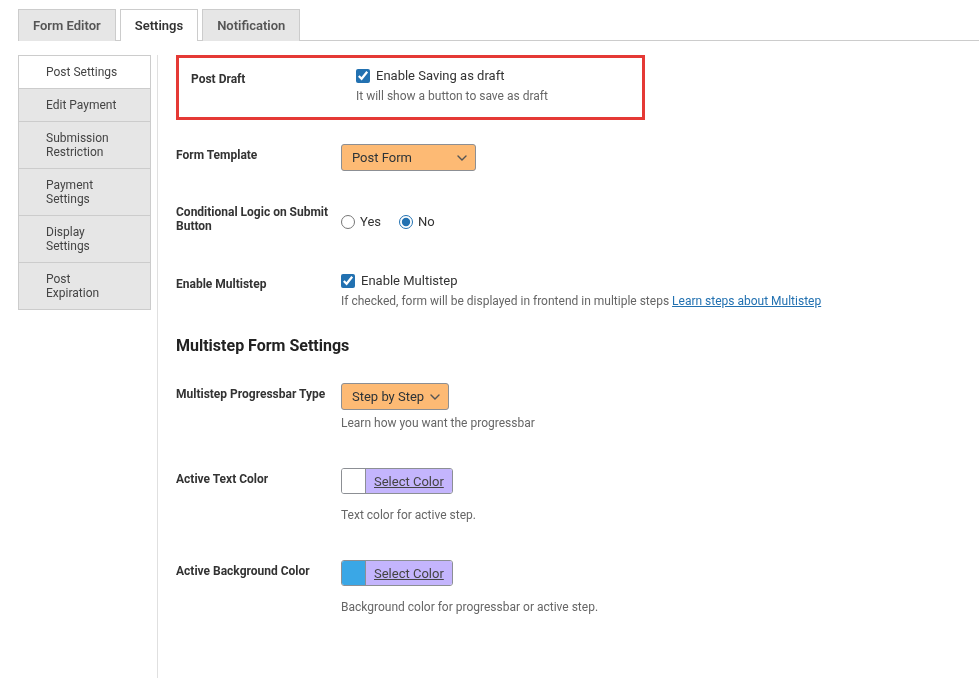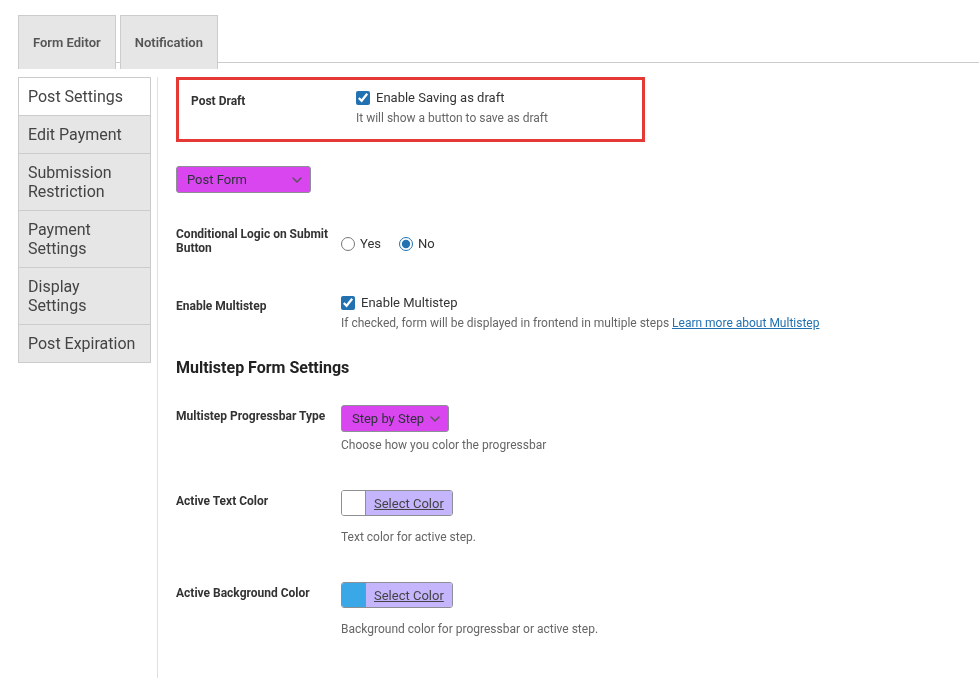--- a/index.html
+++ b/index.html
@@ -1,28 +1,28 @@
 <!DOCTYPE html>
 <html><head>
   <meta charset="utf-8">
   <style>
     * { box-sizing: border-box; margin: 0; padding: 0; }
     body { font-family: -apple-system, BlinkMacSystemFont, "Segoe UI", Roboto, sans-serif; font-size: 13px; color: #444; background: #fff; width: 979px; }
     
     
     .top-tabs { margin: 8px 0 0 18px; border-bottom: 1px solid #ccc; display: flex; gap: 0; }
-    .top-tab { background: #e6e6e6; border: 1px solid #ccc; border-bottom: none; padding: 19px 14px; color: #555; font-weight: 600; margin-right: 4px; cursor: pointer; position: relative; top: 7px; }
+    .top-tab { background: #e6e6e6; border: 1px solid #ccc; border-bottom: none; padding: 8px 14px; color: #555; font-weight: 600; margin-right: 4px; cursor: pointer; position: relative; top: 1px; }
     .top-tab.active { background: #fff; color: #333; }
     
     
     .wrap { display: flex; margin: 14px 18px 0 18px; }
     
     
     .sidebar { width: 133px; flex: none; }
-    .side-item { border: 1px solid #ccc; background: #e6e6e6; padding: 9px 9px; font-size: 16px; color: #444; cursor: pointer; }
+    .side-item { border: 1px solid #ccc; background: #e6e6e6; padding: 9px 27px; font-size: 12px; color: #444; cursor: pointer; }
     .side-item + .side-item { border-top: none; }
     .side-item.active { background: #fff; font-weight: 400; }
     
     
     .content { flex: 1; padding: 0 0 20px 18px; border-left: 1px solid #e0e0e0; margin-left: 6px; min-height: 616px; }
     
     .field-row { display: flex; align-items: flex-start; padding: 10px 0; }
     .field-label { width: 165px; flex: none; font-weight: 700; font-size: 12px; color: #333; padding-top: 4px; }
     .field-body { flex: 1; }
     .help { color: #666; font-size: 12px; margin-top: 6px; }
@@ -30,21 +30,21 @@
     
     .highlight { border: 3px solid #e53935; padding: 10px 12px 14px 12px; margin-right: 316px; }
     .highlight .field-row { padding: 0; }
     
     
     .chk-line { display: flex; align-items: center; gap: 6px; color: #333; }
     .chk { width: 14px; height: 14px; accent-color: #2271b1; margin: 0; }
     .chk-label { font-size: 13px; color: #333; }
     
     
-    .select-mimic { border: 1px solid #8c8f94; border-radius: 3px; padding: 5px 24px 5px 10px; font-size: 13px; color: #2c3338; background: #d946ef; position: relative; display: inline-block; min-width: 135px; cursor: pointer; }
+    .select-mimic { border: 1px solid #8c8f94; border-radius: 3px; padding: 5px 24px 5px 10px; font-size: 13px; color: #2c3338; background: #fdba74; position: relative; display: inline-block; min-width: 135px; cursor: pointer; }
     .select-caret { position: absolute; right: 8px; top: 50%; transform: translateY(-50%); }
     .select-caret svg { display: block; }
     
     
     .radio-group { display: flex; align-items: center; gap: 18px; margin-top: 9px; }
     .radio-group label { display: flex; align-items: center; gap: 5px; font-size: 13px; color: #333; cursor: pointer; }
     .radio { width: 14px; height: 14px; accent-color: #2271b1; margin: 0; }
     
     
     .lnk { color: #2271b1; text-decoration: underline; cursor: pointer; }
@@ -55,20 +55,21 @@
     
     .color-field { display: inline-flex; border: 1px solid #8c8f94; border-radius: 3px; overflow: hidden; height: 26px; cursor: pointer; vertical-align: top; }
     .swatch { width: 24px; height: 100%; border-right: 1px solid #8c8f94; }
     .color-btn-label { font-size: 13px; padding: 0 8px; display: flex; align-items: center; background: #c4b5fd; color: #444; text-decoration: underline; }
   </style>
 </head>
 <body>
 
 <div class="top-tabs">
   <div class="top-tab">Form Editor</div>
+  <div class="top-tab active">Settings</div>
   <div class="top-tab">Notification</div>
 </div>
 
 <div class="wrap">
 
   <div class="sidebar">
     <div class="side-item active">Post Settings</div>
     <div class="side-item">Edit Payment</div>
     <div class="side-item">Submission Restriction</div>
     <div class="side-item">Payment Settings</div>
@@ -85,20 +86,21 @@
           <div class="chk-line">
             <input type="checkbox" class="chk" checked="" style="">
             <span class="chk-label">Enable Saving as draft</span>
           </div>
           <div class="help">It will show a button to save as draft</div>
         </div>
       </div>
     </div>
 
     <div class="field-row" style="margin-top:14px">
+      <div class="field-label">Form Template</div>
       <div class="field-body">
         <div class="select-mimic">
           <span>Post Form</span>
           <span class="select-caret">
             <svg width="10" height="6" viewBox="0 0 10 6">
                 <path d="M1 1l4 4 4-4" stroke="#555" stroke-width="1.4" fill="none" stroke-linecap="round"></path>
               </svg>
           </span>
         </div>
       </div>
@@ -121,39 +123,39 @@
     </div>
 
     <div class="field-row" style="margin-top:20px">
       <div class="field-label">Enable Multistep</div>
       <div class="field-body">
         <div class="chk-line">
           <input type="checkbox" class="chk" checked="" style="">
           <span class="chk-label">Enable Multistep</span>
         </div>
         <div class="help">
-          <span>If checked, form will be displayed in frontend in multiple steps </span><span class="lnk">Learn more about Multistep</span>
+          <span>If checked, form will be displayed in frontend in multiple steps </span><span class="lnk">Learn steps about Multistep</span>
         </div>
       </div>
     </div>
 
     <div class="section-head">Multistep Form Settings</div>
 
     <div class="field-row" style="margin-top:18px">
       <div class="field-label">Multistep Progressbar Type</div>
       <div class="field-body">
         <div class="select-mimic" style="min-width:80px">
           <span>Step by Step</span>
           <span class="select-caret">
             <svg width="10" height="6" viewBox="0 0 10 6">
                 <path d="M1 1l4 4 4-4" stroke="#555" stroke-width="1.4" fill="none" stroke-linecap="round"></path>
               </svg>
           </span>
         </div>
-        <div class="help">Choose how you color the progressbar</div>
+        <div class="help">Learn how you want the progressbar</div>
       </div>
     </div>
 
     <div class="field-row" style="margin-top:18px">
       <div class="field-label">Active Text Color</div>
       <div class="field-body">
         <div class="color-field">
           <div class="swatch" style="background:#ffffff"></div>
           <div class="color-btn-label">Select Color</div>
         </div>

